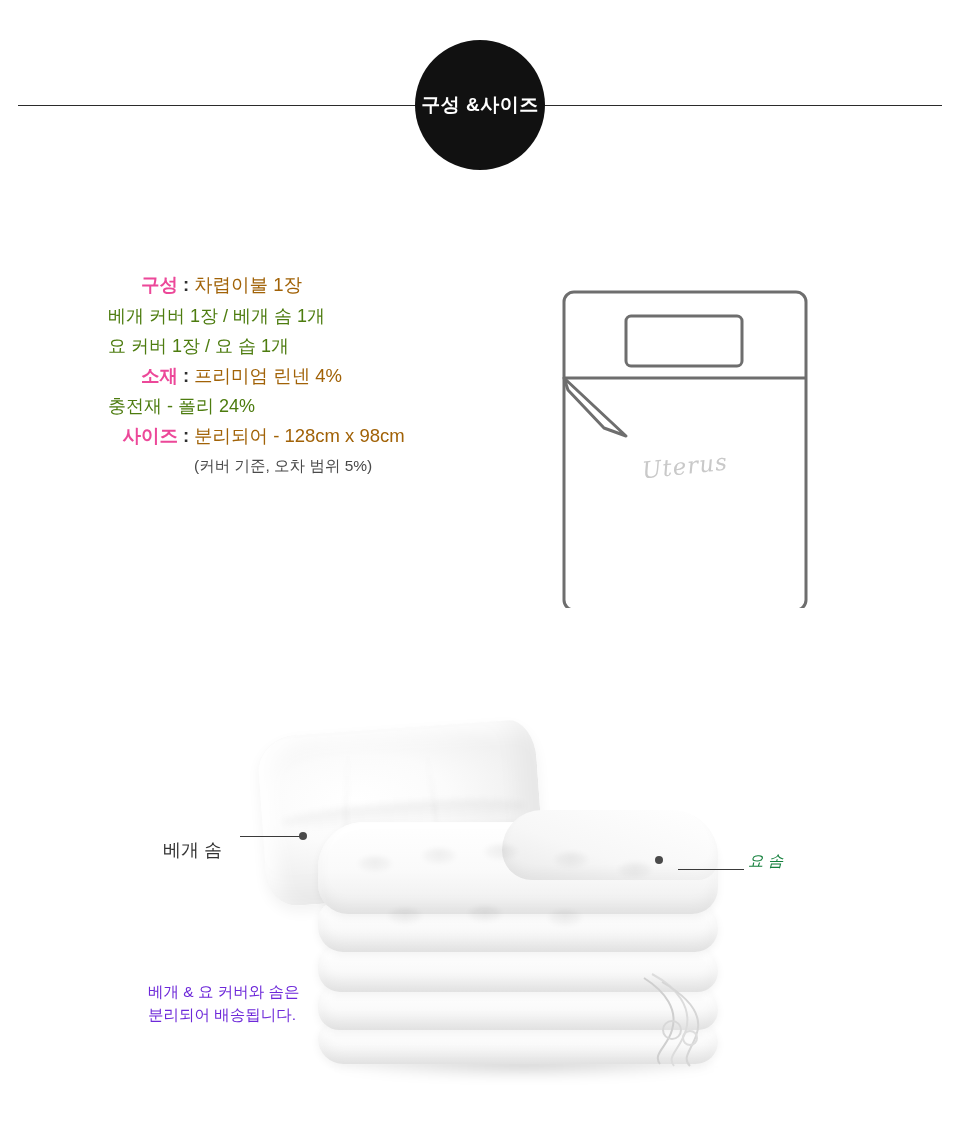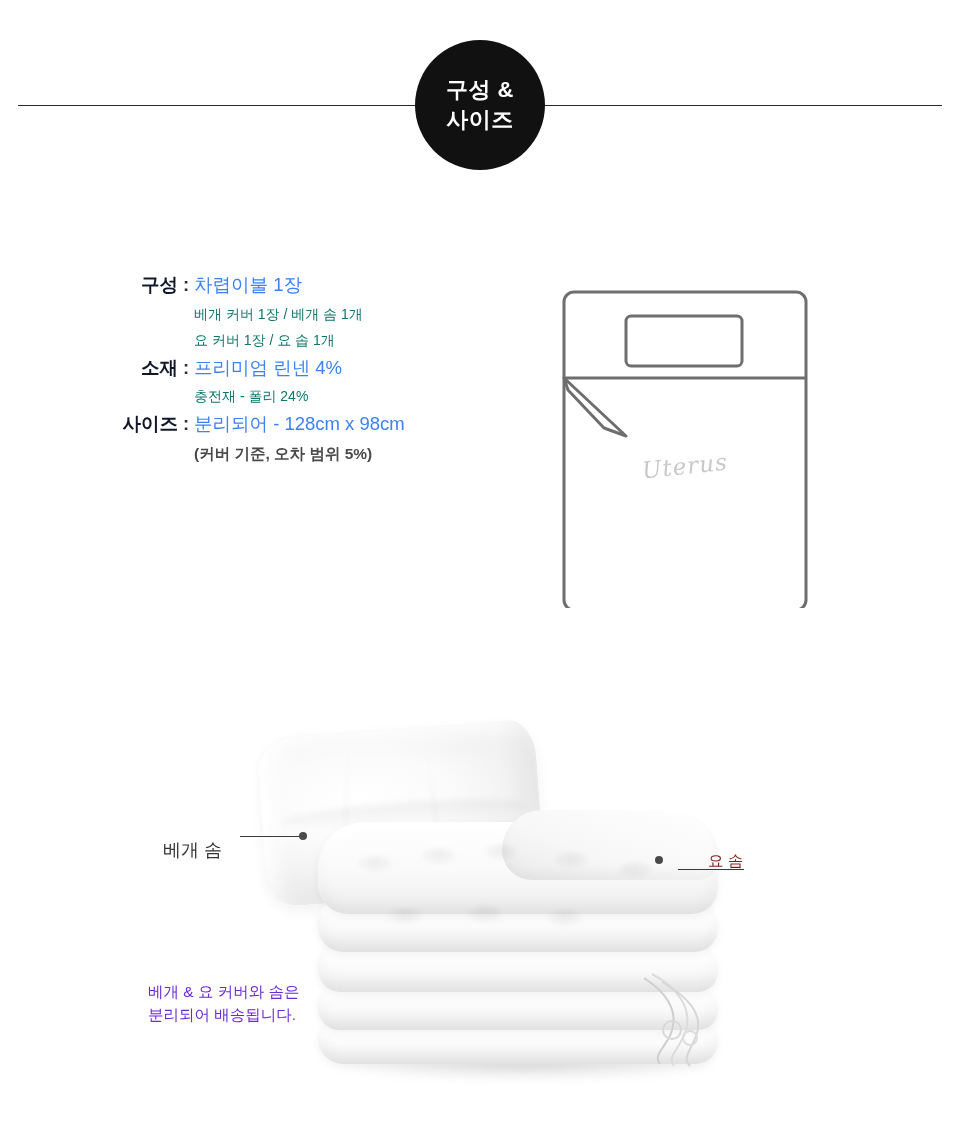--- a/index.html
+++ b/index.html
@@ -31,25 +31,25 @@
     position: absolute;
     left: 50%;
     top: 40px;
     transform: translateX(-50%);
     width: 130px;
     height: 130px;
     border-radius: 50%;
     background: #111111;
     color: #ffffff;
     display: flex;
-    flex-direction: column;
+    flex-direction: row;
     align-items: center;
     justify-content: center;
     line-height: 1.38;
-    font-size: 22px;
+    font-size: 19px;
     font-weight: bold;
     letter-spacing: 0.5px;
   }
 
   
   .spec-zone {
     position: absolute;
     top: 258px;
     left: 0;
     width: 960px;
@@ -68,48 +68,46 @@
     align-items: baseline;
     margin-bottom: 12px;
   }
   .spec-label {
     font-weight: bold;
     white-space: nowrap;
     width: 70px;
     text-align: right;
     flex: 0 0 70px;
     font-size: 18.5px;
-    color: #0f172a;
+    color: #ec4899;
   }
   .spec-colon {
     width: 16px;
     flex: 0 0 16px;
     text-align: center;
     font-weight: bold;
     color: #2f2f2f;
   }
   .spec-value {
     flex: 1 1 auto;
-    color: #3b82f6;
+    color: #a16207;
     white-space: nowrap;
   }
   .spec-sub-value {
-    margin-left: 86px;
-    color: #0f766e;
+    color: #4d7c0f;
     white-space: nowrap;
     margin-bottom: 12px;
-    font-size: 14px;
+    font-size: 18px;
   }
   .spec-note {
     margin-left: 86px;
     margin-top: 4px;
     color: #4a4a4a;
     font-size: 15.5px;
     white-space: nowrap;
-    font-weight: bold;
   }
 
   
   .bed-diagram {
     position: absolute;
     left: 560px;
     top: 20px;
     width: 250px;
     height: 330px;
   }
@@ -155,24 +153,25 @@
     left: 299px;
     top: 832px;
     width: 8px;
     height: 8px;
     border-radius: 50%;
     background: #4a4a4a;
   }
 
   .callout-right-label {
     position: absolute;
-    left: 708px;
+    left: 748px;
     top: 851px;
     font-size: 15.5px;
-    color: #7f1d1d;
+    color: #15803d;
+    font-style: italic;
   }
   .callout-right-line {
     position: absolute;
     left: 678px;
     top: 869px;
     width: 66px;
     height: 1px;
     background: #3a3a3a;
   }
   .callout-right-dot {

